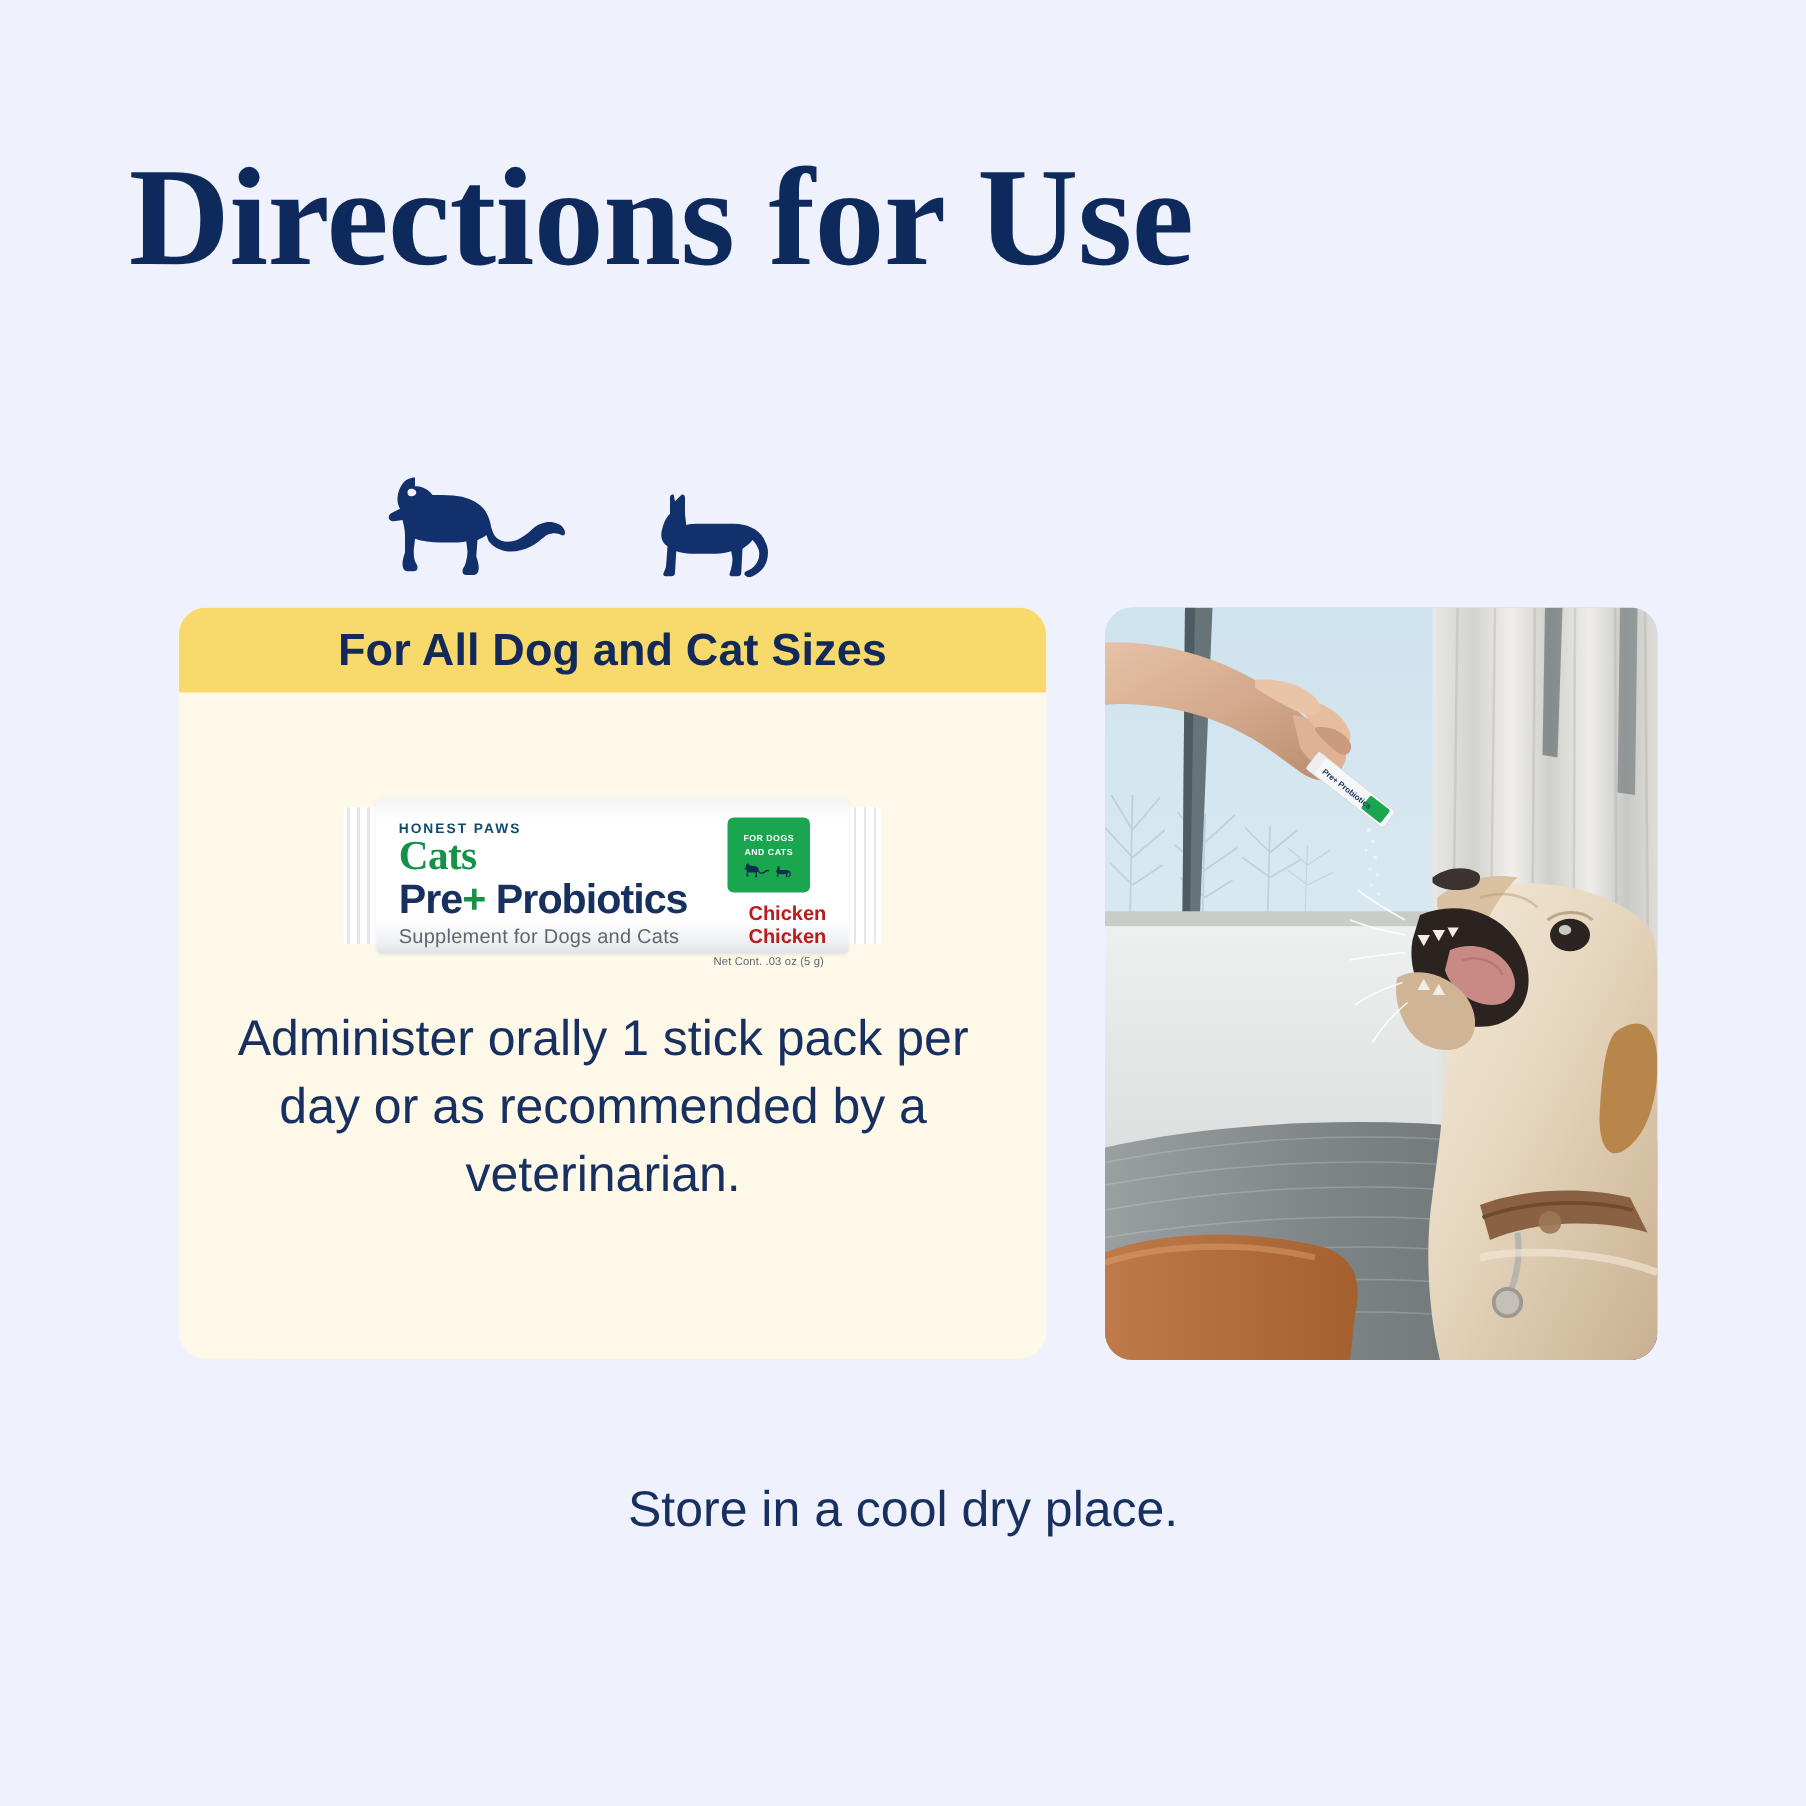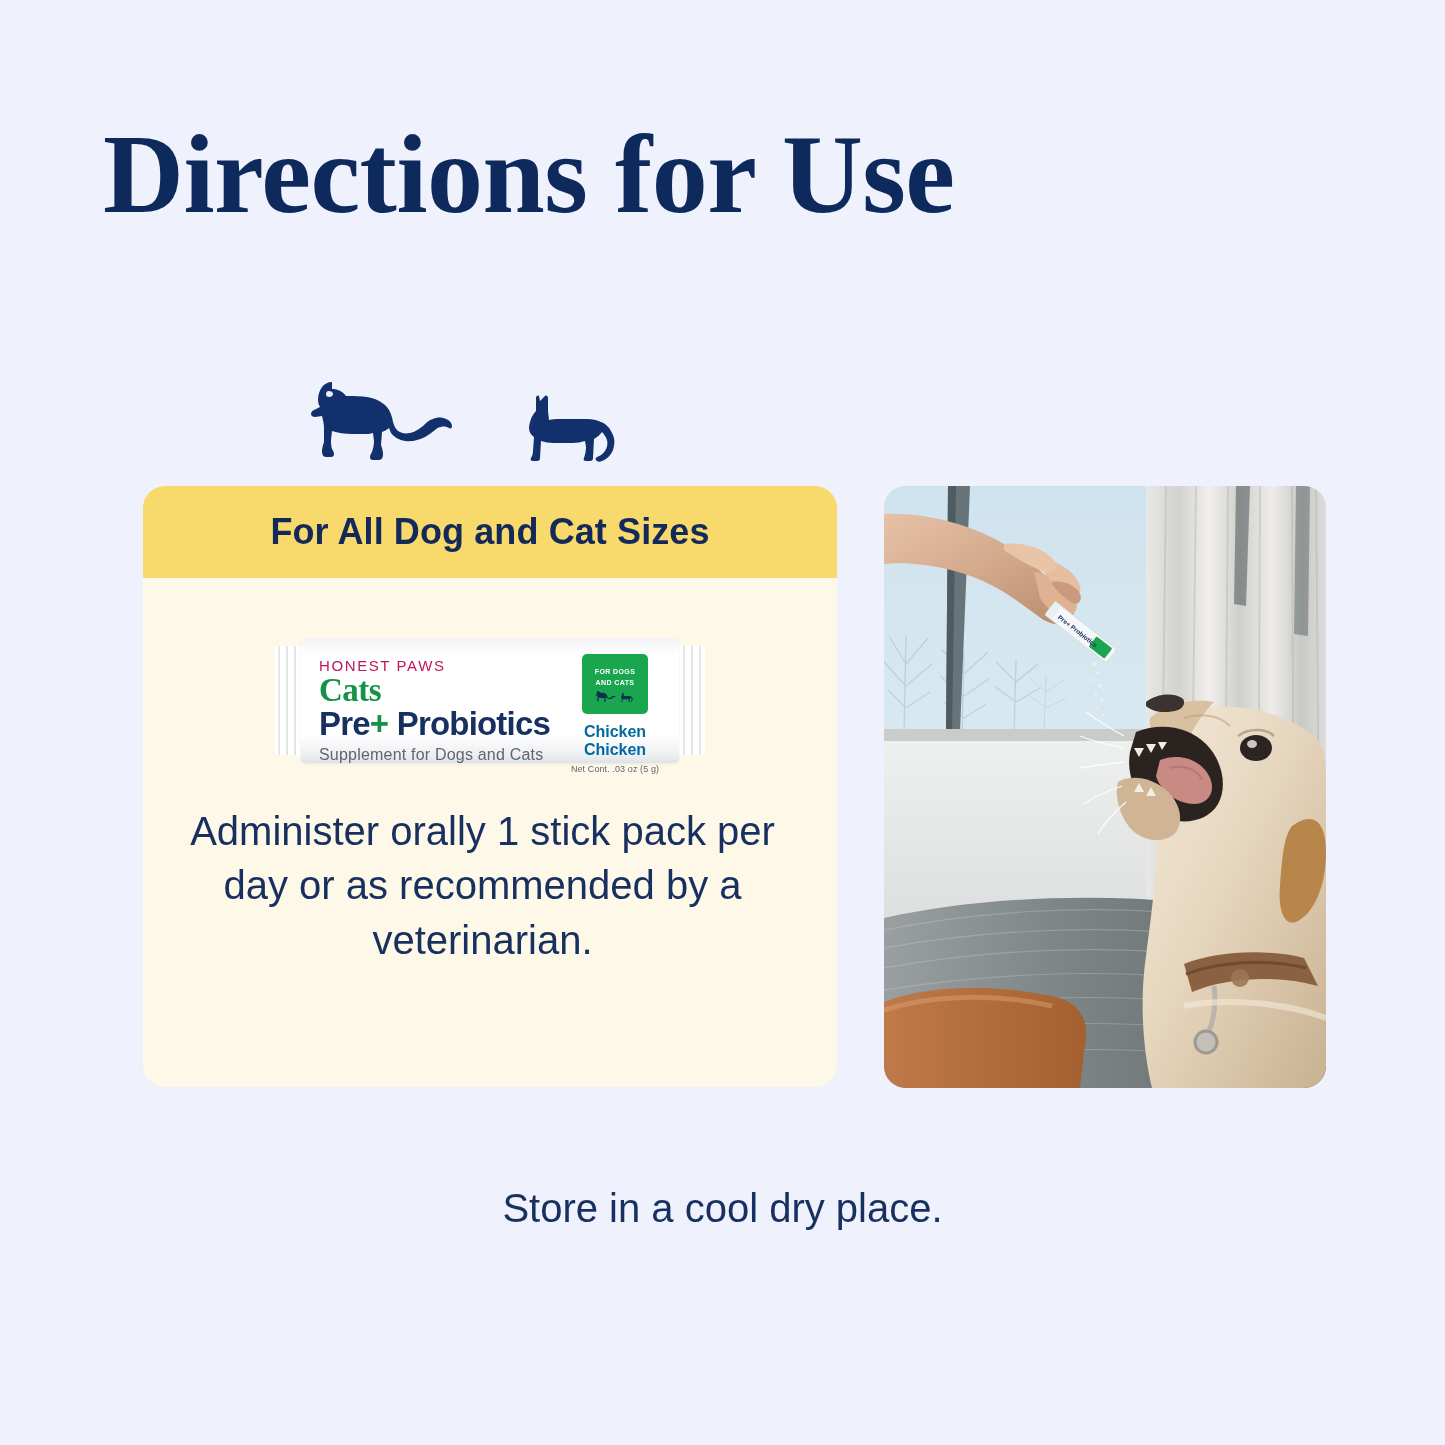--- a/index.html
+++ b/index.html
@@ -37,21 +37,21 @@
   
   .card{
     position:absolute;
     left:143px; top:486px;
     width:694px; height:601px;
     border-radius:22px;
     background:#fdf8e8;
     overflow:hidden;
   }
   .card-header{
-    height:92px;
+    height:68px;
     background:#f8da6c;
     display:flex;align-items:center;justify-content:center;
   }
   .card-header-text{
     font-size:36px;font-weight:700;color:#13295a;
     letter-spacing:0.1px;
   }
 
   
   .pack-wrap{
@@ -79,21 +79,21 @@
     position:absolute;left:26px;right:26px;top:0;bottom:0;
     border-radius:5px;
     background:
       linear-gradient(180deg,#f2f3f5 0%,#ffffff 14%,#ffffff 78%,#eceef1 94%,#dfe2e6 100%);
     box-shadow:0 1px 3px rgba(0,0,0,.07);
   }
   .pack-text{
     position:absolute;left:44px;top:19px;
   }
   .brand-line{
-    font-size:15px;font-weight:400;color:#be185d;letter-spacing:1.6px;
+    font-size:11px;font-weight:700;color:#0c4a6e;letter-spacing:1.6px;
   }
   .brand-well{
     font-family:"Liberation Serif", serif;
     font-size:33px;font-weight:700;color:#159247;
     line-height:0.95;margin-top:1px;letter-spacing:-0.5px;
   }
   .brand-product{
     font-size:33px;font-weight:700;color:#17305f;
     line-height:1.05;margin-top:1px;letter-spacing:-0.8px;white-space:nowrap;
   }
@@ -108,21 +108,21 @@
     width:66px;height:58px;margin:0 auto;
     background:#1aa54f;border-radius:5px;
     display:flex;flex-direction:column;align-items:center;justify-content:center;gap:2px;
     padding-top:2px;
   }
   .green-badge .bt{
     font-size:7px;font-weight:700;color:#ffffff;letter-spacing:.4px;line-height:1.15;text-align:center;
   }
   .green-badge .bicons{display:flex;gap:4px;align-items:flex-end;}
   .flavor{
-    font-size:16px;font-weight:700;color:#0369a1;line-height:1.1;margin-top:9px;
+    font-size:16px;font-weight:700;color:#b91c1c;line-height:1.1;margin-top:9px;text-align:right;
   }
   .netcont{
     font-size:9px;color:#5e6672;margin-top:6px;letter-spacing:.1px;
   }
 
   
   .instructions{
     position:absolute;left:40px;right:55px;top:318px;
     text-align:center;
     font-size:40px;line-height:1.36;color:#17305f;

